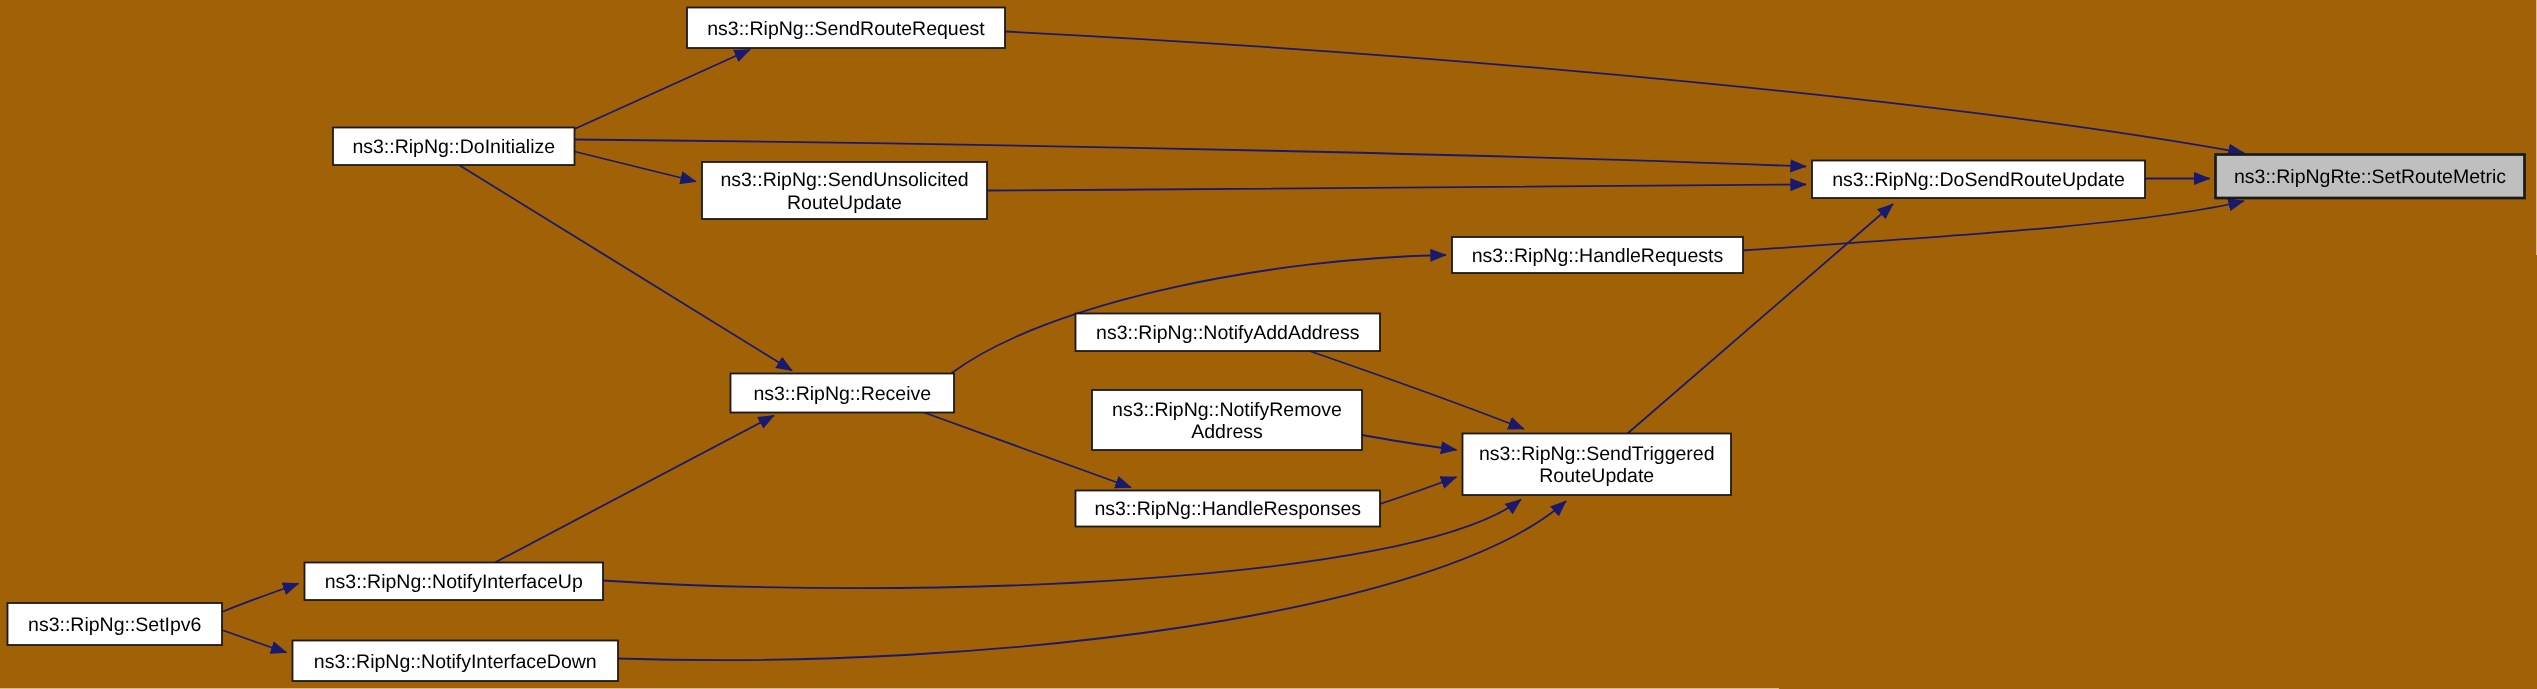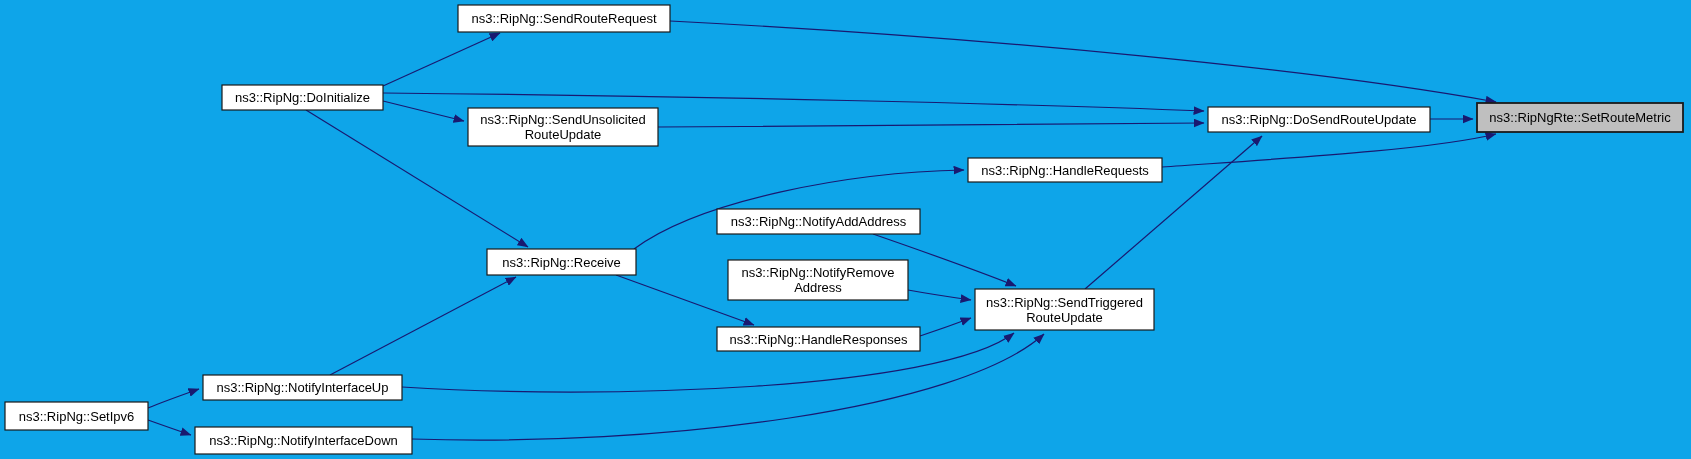--- a/index.html
+++ b/index.html
@@ -27,21 +27,21 @@
     stroke-width: 1.8px;
   }
   .node-label {
     font-size: 13px;
     text-anchor: middle;
   }
 </style>
 </head>
 <body>
 
-<div class="graph-wrap" style="background: #0ea5e9;">
+<div class="graph-wrap" style="background: #a16207;">
   <svg width="1691" height="459" xmlns="http://www.w3.org/2000/svg" viewBox="0 0 1691 459">
     <defs>
       <marker id="arrow" viewBox="0 0 10 8" refX="9.5" refY="4" markerWidth="11" markerHeight="9" orient="auto" markerUnits="userSpaceOnUse">
         <path id="arrowhead-path" d="M0,0 L10,4 L0,8 z" fill="#191970"></path>
       </marker>
     </defs>
     <g id="edge-layer">
         <path d="M383,86 L500,33" class="edge" stroke="#191970" marker-end="url(#arrow)"></path>
         <path d="M383,93 C700,96 1030,104 1204,111" class="edge" stroke="#191970" marker-end="url(#arrow)"></path>
         <path d="M383,101 L464,121" class="edge" stroke="#191970" marker-end="url(#arrow)"></path>

